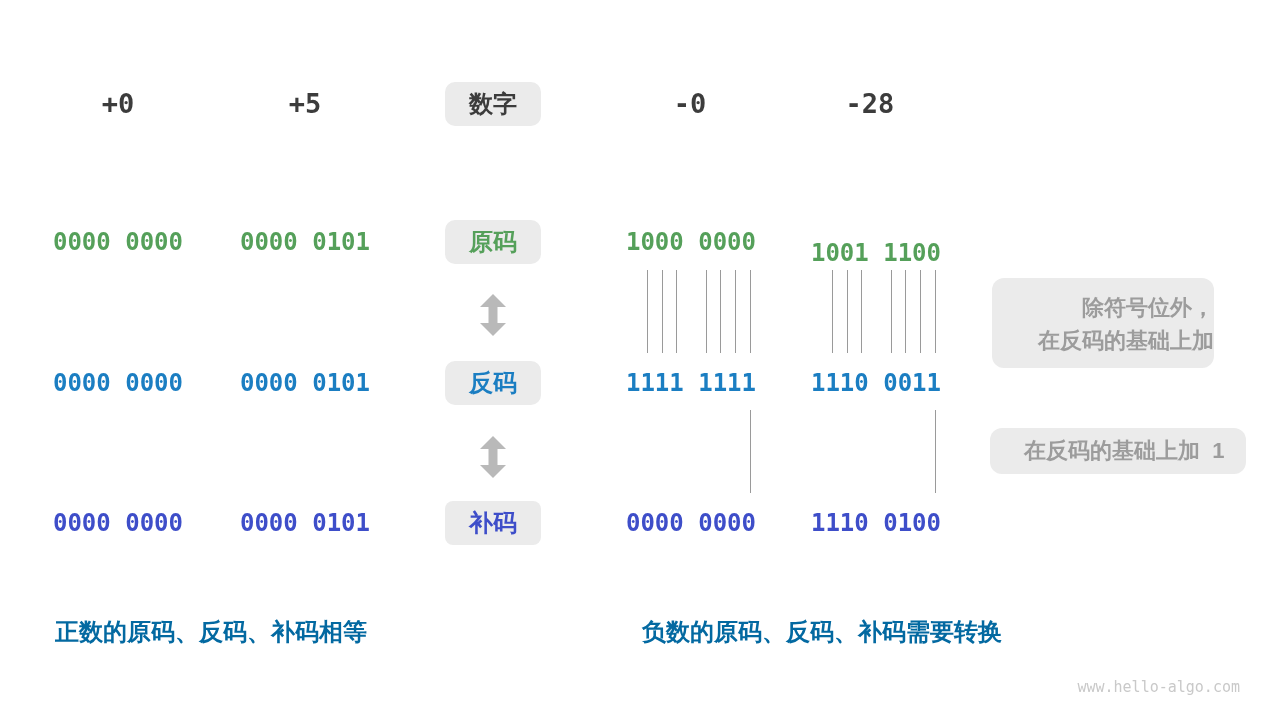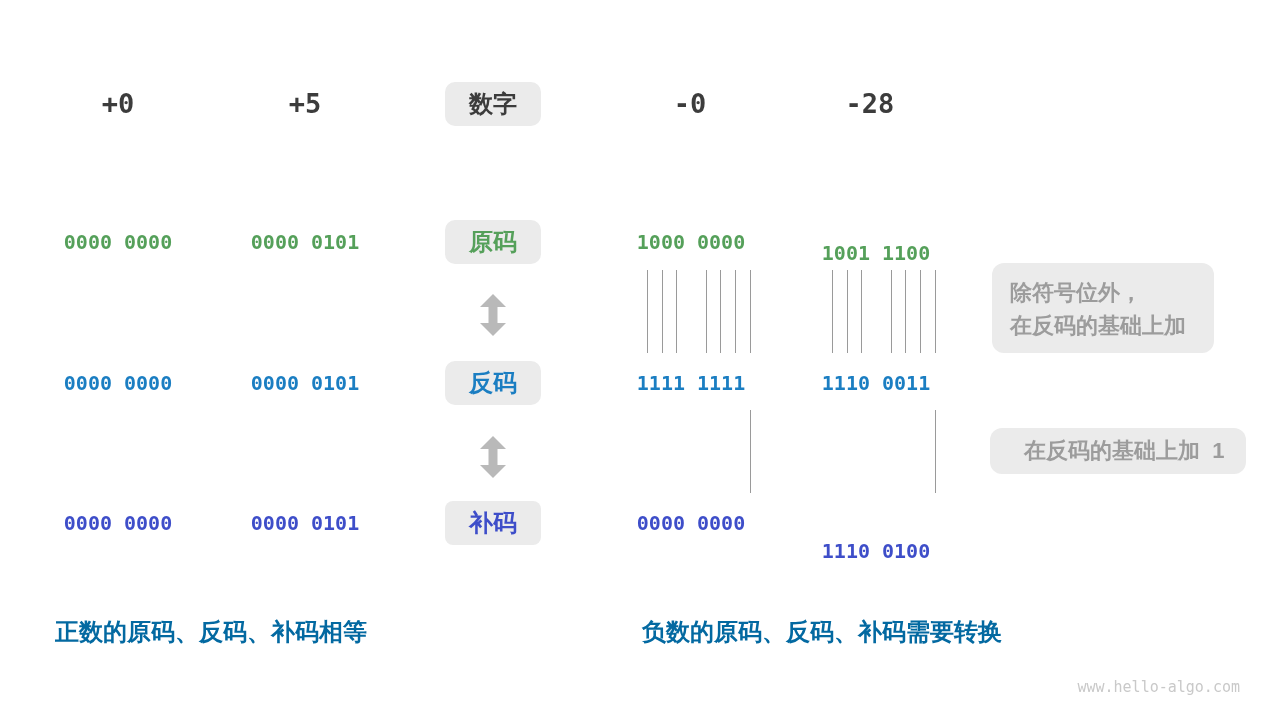--- a/index.html
+++ b/index.html
@@ -13,21 +13,21 @@
   .abs{position:absolute;}
   
   .head-num{
     font-family:"DejaVu Sans Mono",monospace;
     font-weight:bold;font-size:27px;color:#3c3c3c;
     width:176px;text-align:center;line-height:30px;
   }
   
   .bin{
     font-family:"DejaVu Sans Mono",monospace;
-    font-weight:bold;font-size:20px;
+    font-weight:bold;font-size:24px;
     width:176px;text-align:center;line-height:30px;
     letter-spacing:0;
   }
   .green{color:#55a05a;}
   .blue{color:#1b7ec2;}
   .indigo{color:#3e4ec9;}
   .dark{color:#3c3c3c;}
   
   .label-box{
     left:445px;width:96px;height:44px;
@@ -40,21 +40,21 @@
     width:1px;background:#9a9a9a;
   }
   
   .arrow{left:479px;width:28px;height:42px;}
   
   .note{
     background:#ebebeb;border-radius:12px;
     color:#9c9c9c;font-weight:bold;font-size:22px;
     box-sizing:border-box;
   }
-  .note1{left:992px;top:263px;width:222px;height:90px;padding:13px 0 0 18px;line-height:33px;}
+  .note1{left:992px;top:278px;width:222px;height:90px;padding:13px 0 0 18px;line-height:33px;text-align:right;}
   .note2{left:990px;top:428px;width:256px;height:46px;display:flex;align-items:center;padding-left:34px;white-space:pre;}
   
   .caption{
     font-weight:bold;font-size:24px;color:#0369a1;line-height:28px;
   }
   .watermark{
     font-family:"DejaVu Sans Mono",monospace;
     font-size:15px;color:#c9c9c9;
   }
 </style>
@@ -117,21 +117,21 @@
     <rect x="9.5" y="12" width="9" height="18" fill="#b9b9b9"></rect>
     <polygon points="14,42 27,29 1,29" fill="#b9b9b9"></polygon>
   </svg>
 
   <div class="abs bin indigo" style="left:30px;top:508px;">0000 0000</div>
   <div class="abs bin indigo" style="left:217px;top:508px;">0000 0101</div>
   <div class="abs label-box indigo" style="top:501px;border-radius:8px;">
     <span>补码</span>
   </div>
   <div class="abs bin indigo" style="left:603px;top:508px;">0000 0000</div>
-  <div class="abs bin indigo" style="left:788px;top:508px;margin-top:28px;">1110 0100</div>
+  <div class="abs bin indigo" style="left:788px;top:508px;">1110 0100</div>
 
   <div class="abs note note1">
     <div>除符号位外，</div>
     <div>在反码的基础上加</div>
   </div>
   <div class="abs note note2">
     <span>在反码的基础上加  1</span>
   </div>
 
   <div class="abs caption" style="left:55px;top:618px;">正数的原码、反码、补码相等</div>

